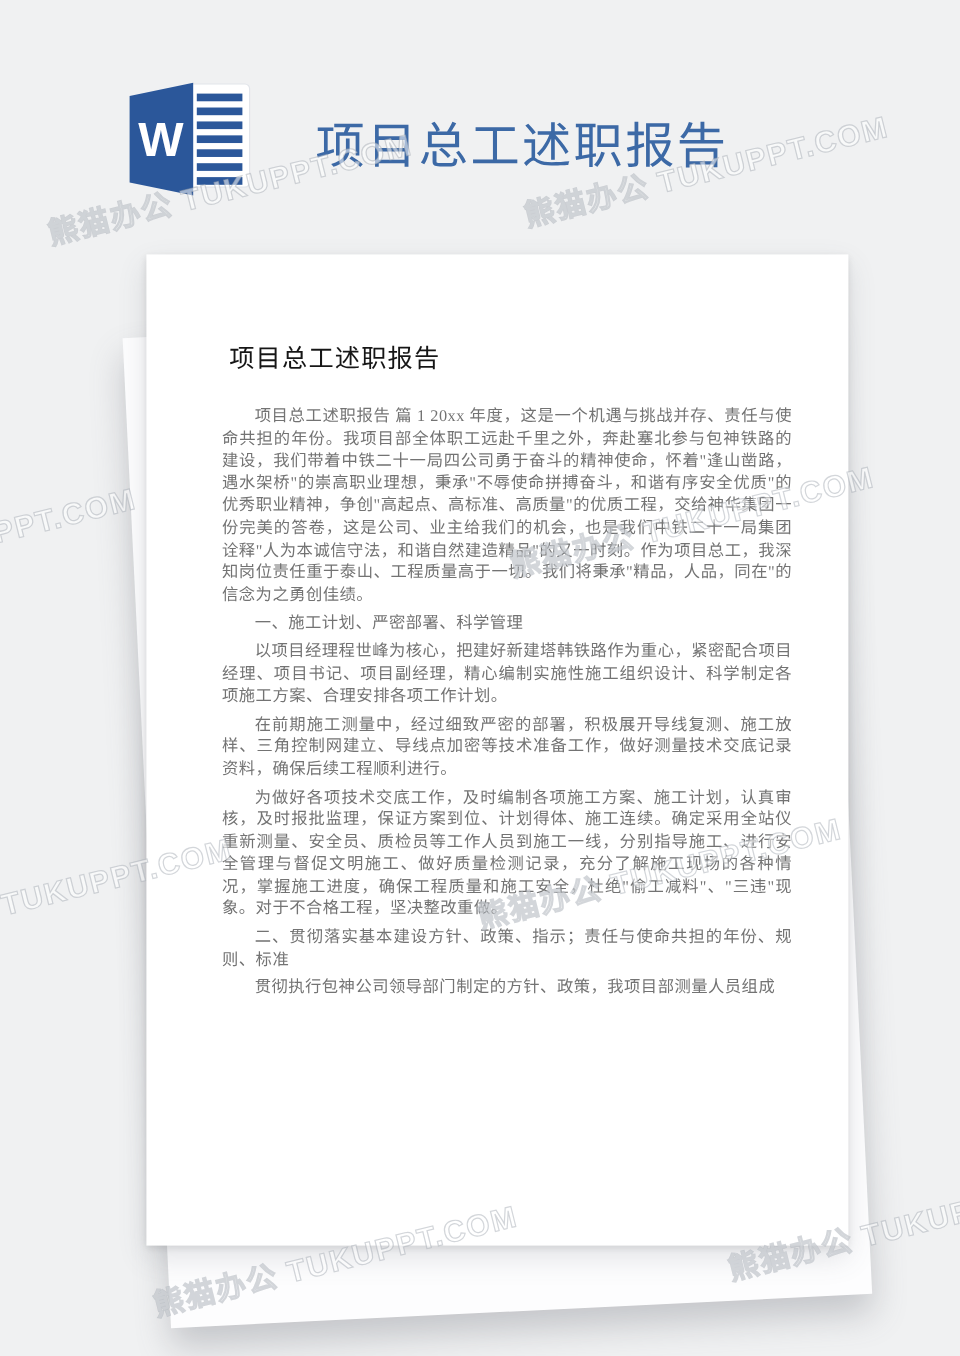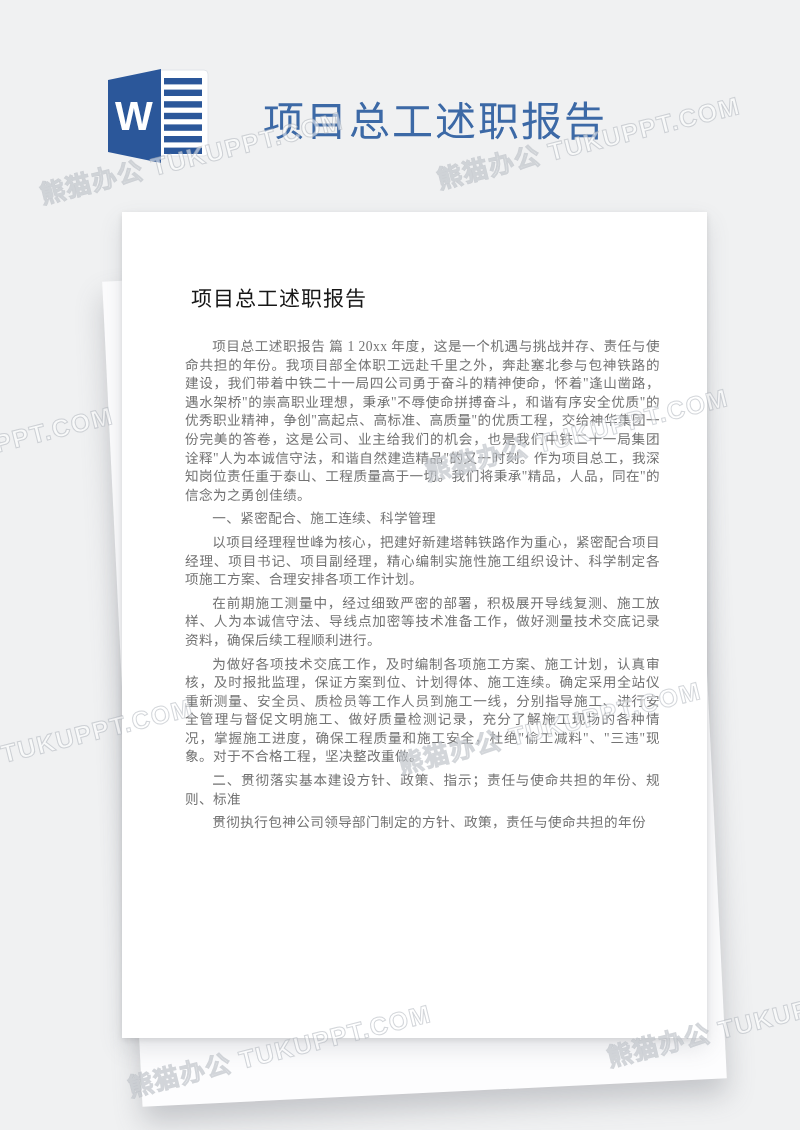--- a/index.html
+++ b/index.html
@@ -65,26 +65,26 @@
     </svg>
     <h1 class="preview-title">项目总工述职报告</h1>
   </div>
 
   <div>
     <div class="page-back"></div>
     <div class="page-main">
       <h2 class="doc-title">项目总工述职报告</h2>
       <div class="doc-body">
           <p>项目总工述职报告 篇 1 20xx 年度，这是一个机遇与挑战并存、责任与使命共担的年份。我项目部全体职工远赴千里之外，奔赴塞北参与包神铁路的建设，我们带着中铁二十一局四公司勇于奋斗的精神使命，怀着"逢山凿路，遇水架桥"的崇高职业理想，秉承"不辱使命拼搏奋斗，和谐有序安全优质"的优秀职业精神，争创"高起点、高标准、高质量"的优质工程，交给神华集团一份完美的答卷，这是公司、业主给我们的机会，也是我们中铁二十一局集团诠释"人为本诚信守法，和谐自然建造精品"的又一时刻。作为项目总工，我深知岗位责任重于泰山、工程质量高于一切。我们将秉承"精品，人品，同在"的信念为之勇创佳绩。</p>
-          <p>一、紧密配合、施工连续、科学管理</p>
+          <p>一、施工计划、严密部署、科学管理</p>
           <p>以项目经理程世峰为核心，把建好新建塔韩铁路作为重心，紧密配合项目经理、项目书记、项目副经理，精心编制实施性施工组织设计、科学制定各项施工方案、合理安排各项工作计划。</p>
-          <p>在前期施工测量中，经过细致严密的部署，积极展开导线复测、施工放样、人为本诚信守法、导线点加密等技术准备工作，做好测量技术交底记录资料，确保后续工程顺利进行。</p>
+          <p>在前期施工测量中，经过细致严密的部署，积极展开导线复测、施工放样、三角控制网建立、导线点加密等技术准备工作，做好测量技术交底记录资料，确保后续工程顺利进行。</p>
           <p>为做好各项技术交底工作，及时编制各项施工方案、施工计划，认真审核，及时报批监理，保证方案到位、计划得体、施工连续。确定采用全站仪重新测量、安全员、质检员等工作人员到施工一线，分别指导施工、进行安全管理与督促文明施工、做好质量检测记录，充分了解施工现场的各种情况，掌握施工进度，确保工程质量和施工安全，杜绝"偷工减料"、"三违"现象。对于不合格工程，坚决整改重做。</p>
           <p>二、贯彻落实基本建设方针、政策、指示；责任与使命共担的年份、规则、标准</p>
-          <p>贯彻执行包神公司领导部门制定的方针、政策，责任与使命共担的年份</p>
+          <p>贯彻执行包神公司领导部门制定的方针、政策，我项目部测量人员组成</p>
         </div>
     </div>
   </div>
 
   <div class="wm-layer">
       <div class="wm" style="left: 40px; top: 175px;">熊猫办公 TUKUPPT.COM</div>
       <div class="wm" style="left: 437px; top: 160px;">熊猫办公 TUKUPPT.COM</div>
       <div class="wm" style="left: -190px; top: 470px;">熊猫办公 TUKUPPT.COM</div>
       <div class="wm" style="left: 425px; top: 452px;">熊猫办公 TUKUPPT.COM</div>
       <div class="wm" style="left: -110px; top: 762px;">熊猫办公 TUKUPPT.COM</div>

